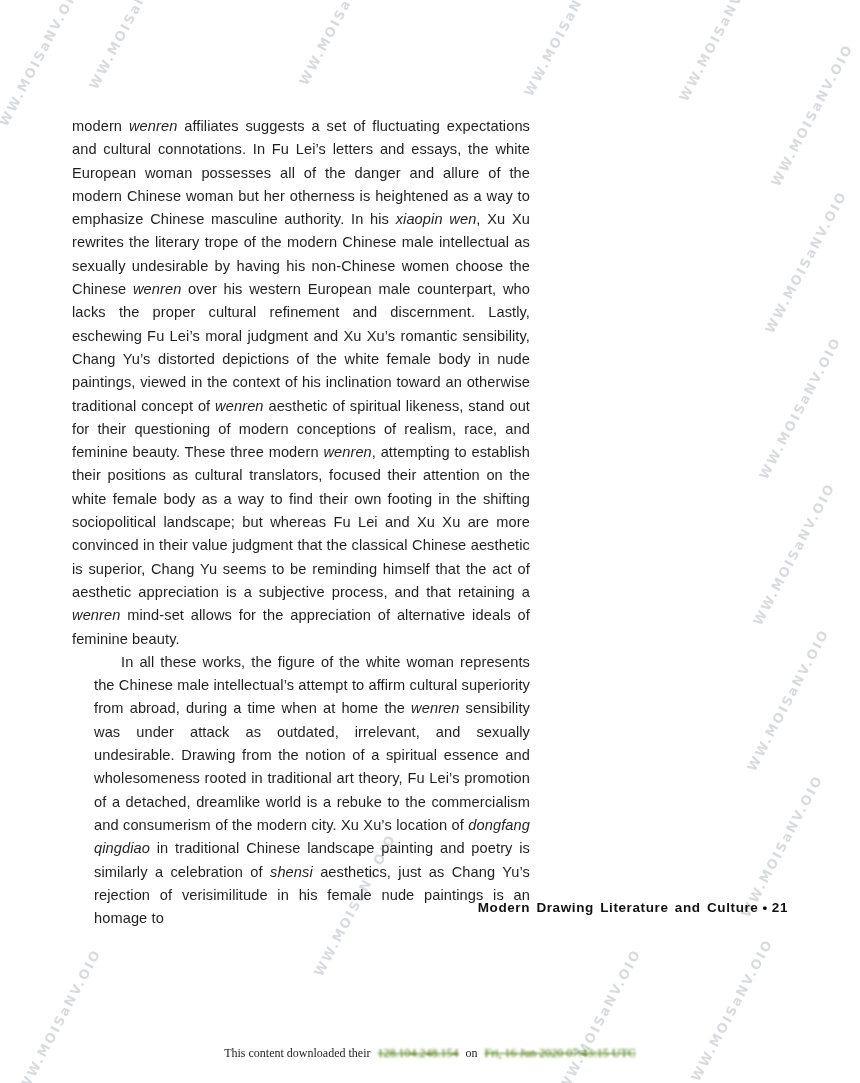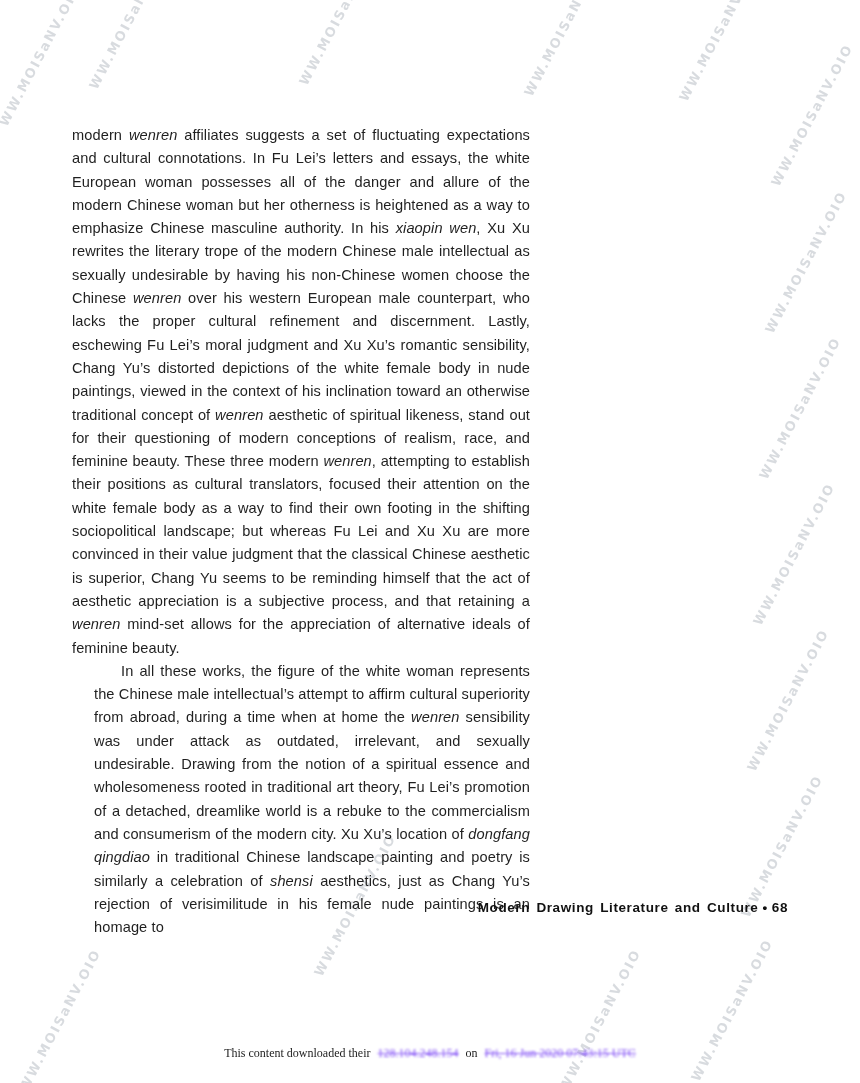--- a/index.html
+++ b/index.html
@@ -27,21 +27,21 @@
     font-size: 13px;
     letter-spacing: 2px;
     font-weight: bold;
     color: #aab1b9;
     opacity: 0.45;
     font-family: "DejaVu Sans", sans-serif;
   }
   .text-block {
     position: absolute;
     left: 72px;
-    top: 124px;
+    top: 115px;
     width: 458px;
   }
   .text-block p {
     margin: 0;
     font-size: 14.6px;
     line-height: 23.3px;
     color: #1f1f1f;
     text-align: justify;
     letter-spacing: 0.1px;
   }
@@ -76,21 +76,21 @@
     font-size: 12px;
     line-height: 15px;
     color: #1c1c1c;
   }
   .download-notice .seg {
     margin: 0 2px;
   }
   .obscured {
     filter: blur(0.8px);
     text-decoration: line-through;
-    color: #8b5cf6;
+    color: #4d7c0f;
     text-align: right;
   }
 </style>
 </head>
 <body>
 
 <div class="page">
 
   <div class="watermark-layer">
       <span class="wm" style="left: 40px; top: 55px; color: rgb(170, 177, 185); transform: translate(-50%, -50%) rotate(-62deg);">WW.MOISaNV.OIO</span>
@@ -109,21 +109,21 @@
       <span class="wm" style="left: 600px; top: 1020px; color: rgb(170, 177, 185); transform: translate(-50%, -50%) rotate(-62deg);">WW.MOISaNV.OIO</span>
       <span class="wm" style="left: 732px; top: 1010px; color: rgb(170, 177, 185); transform: translate(-50%, -50%) rotate(-62deg);">WW.MOISaNV.OIO</span>
     </div>
 
   <main class="text-block">
     <p><span>modern </span><span class="it">wenren</span><span> affiliates suggests a set of fluctuating expectations and cultural connotations. In Fu Lei’s letters and essays, the white European woman possesses all of the danger and allure of the modern Chinese woman but her otherness is heightened as a way to emphasize Chinese masculine authority. In his </span><span class="it">xiaopin wen</span><span>, Xu Xu rewrites the literary trope of the modern Chinese male intellectual as sexually undesirable by having his non-Chinese women choose the Chinese </span><span class="it">wenren</span><span> over his western European male counterpart, who lacks the proper cultural refinement and discernment. Lastly, eschewing Fu Lei’s moral judgment and Xu Xu’s romantic sensibility, Chang Yu’s distorted depictions of the white female body in nude paintings, viewed in the context of his inclination toward an otherwise traditional concept of </span><span class="it">wenren</span><span> aesthetic of spiritual likeness, stand out for their questioning of modern conceptions of realism, race, and feminine beauty. These three modern </span><span class="it">wenren</span><span>, attempting to establish their positions as cultural translators, focused their attention on the white female body as a way to find their own footing in the shifting sociopolitical landscape; but whereas Fu Lei and Xu Xu are more convinced in their value judgment that the classical Chinese aesthetic is superior, Chang Yu seems to be reminding himself that the act of aesthetic appreciation is a subjective process, and that retaining a </span><span class="it">wenren</span><span> mind-set allows for the appreciation of alternative ideals of feminine beauty.</span></p>
     <p class="indented"><span>In all these works, the figure of the white woman represents the Chinese male intellectual’s attempt to affirm cultural superiority from abroad, during a time when at home the </span><span class="it">wenren</span><span> sensibility was under attack as outdated, irrelevant, and sexually undesirable. Drawing from the notion of a spiritual essence and wholesomeness rooted in traditional art theory, Fu Lei’s promotion of a detached, dreamlike world is a rebuke to the commercialism and consumerism of the modern city. Xu Xu’s location of </span><span class="it">dongfang qingdiao</span><span> in traditional Chinese landscape painting and poetry is similarly a celebration of </span><span class="it">shensi</span><span> aesthetics, just as Chang Yu’s rejection of verisimilitude in his female nude paintings is an homage to</span></p>
   </main>
 
   <div class="running-footer">
-    <span>Modern Drawing Literature and Culture</span><span class="sep">•</span><span>68</span>
+    <span>Modern Drawing Literature and Culture</span><span class="sep">•</span><span>21</span>
   </div>
 
   <div class="download-notice">
     <div>
       <span class="seg">This content downloaded their</span>
       <span class="seg obscured">128.104.248.154</span>
       <span class="seg">on</span>
       <span class="seg obscured">Fri, 16 Jun 2020 07:43:15 UTC</span>
     </div>
   </div>

